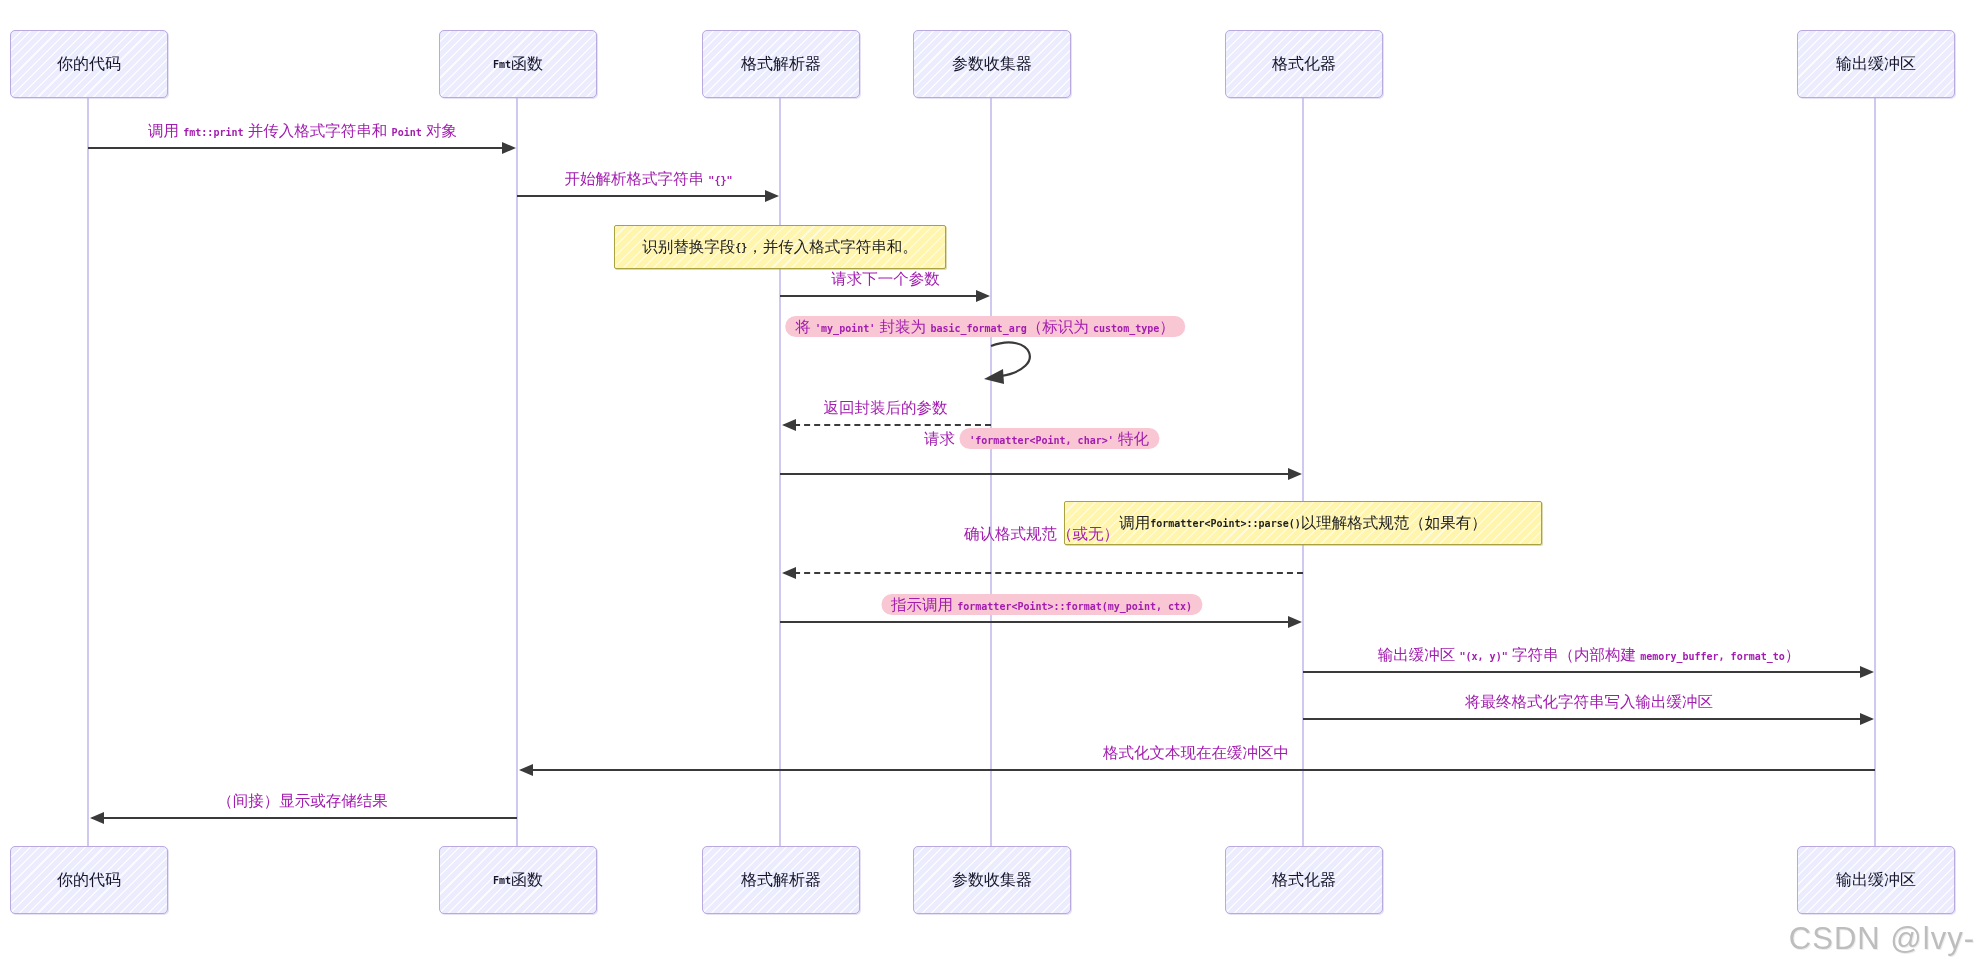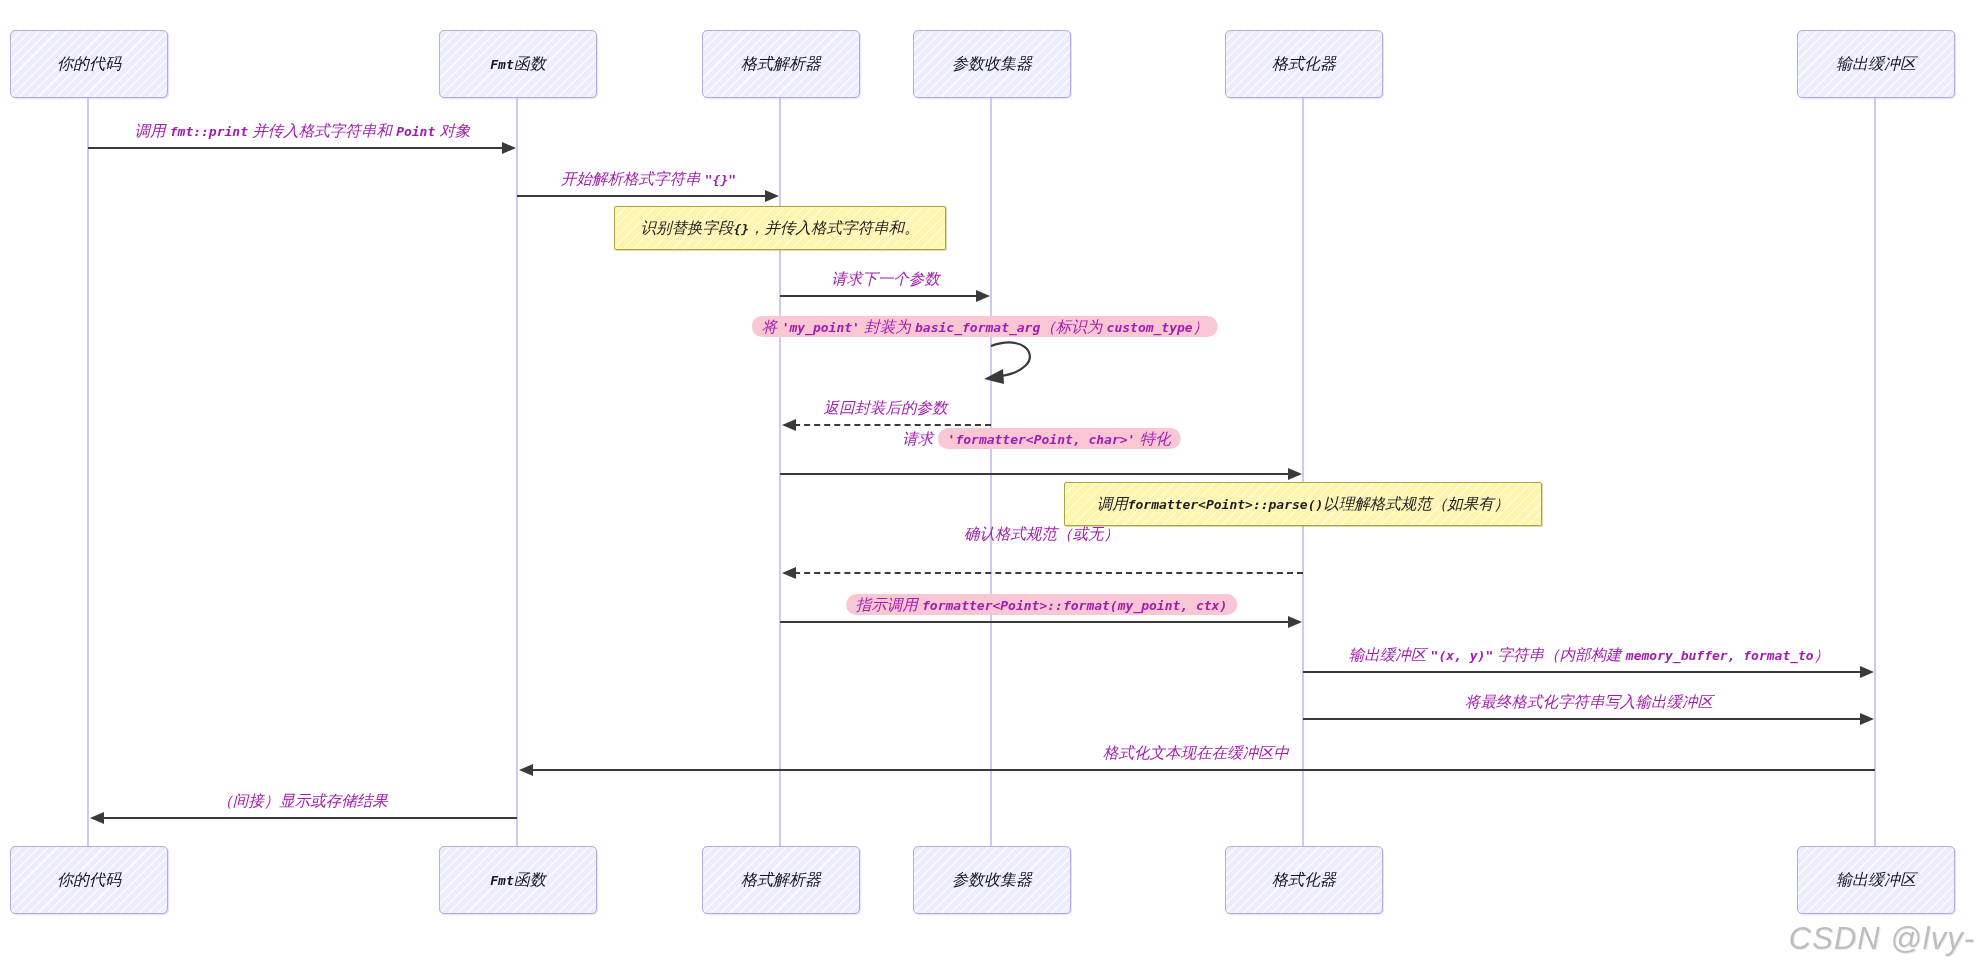--- a/index.html
+++ b/index.html
@@ -1,48 +1,49 @@
 <!DOCTYPE html>
 <html><head>
 <meta charset="utf-8">
 <style>
   html,body{margin:0;padding:0;background:#ffffff;}
   .canvas{
     position:relative;width:1983px;height:971px;background:#ffffff;
-    font-family:"Liberation Sans",sans-serif;overflow:hidden;font-style:italic;
+    font-family:"Liberation Sans",sans-serif;overflow:hidden;
   }
   .actor-box{
     position:absolute;width:156px;height:66px;
     background-color:#ECECFF;
     background-image:repeating-linear-gradient(135deg,rgba(255,255,255,0.75) 0px,rgba(255,255,255,0.75) 1.5px,rgba(255,255,255,0) 1.5px,rgba(255,255,255,0) 6.5px);
     border:1.4px solid #b8a9e0;border-radius:5px;
     display:flex;align-items:center;justify-content:center;
     font-size:16px;color:#15152a;white-space:nowrap;
     box-shadow:1px 1px 0 rgba(184,169,224,0.35);
   }
   .lifeline{position:absolute;width:2px;background:#cfc8ef;}
   .msg-line{position:absolute;height:0;border-top:2.2px solid #3a3a3a;}
   .msg-line.dashed{border-top-style:dashed;}
   .arrowhead{position:absolute;width:0;height:0;border-top:6px solid transparent;border-bottom:6px solid transparent;}
   .arrowhead.right{border-left:14px solid #3a3a3a;}
   .arrowhead.left{border-right:14px solid #3a3a3a;}
   .msg-label{
     position:absolute;transform:translateX(-50%);white-space:nowrap;
     font-size:15.5px;color:#a21caf;line-height:22px;
   }
-  .code{font-family:"DejaVu Sans Mono",monospace;font-weight:bold;font-size:13px;}
+  .code{font-family:"DejaVu Sans Mono",monospace;font-weight:bold;font-size:10px;}
   .pill{background:#f9c6d3;border-radius:12px;padding:2px 10px;}
   .note{
     position:absolute;transform:translateX(-50%);
     background-color:#fff5ad;
     background-image:repeating-linear-gradient(135deg,rgba(255,255,255,0.55) 0px,rgba(255,255,255,0.55) 1.5px,rgba(255,255,255,0) 1.5px,rgba(255,255,255,0) 7px);
     border:1.6px solid #a8a23f;border-radius:2px;
     display:flex;align-items:center;justify-content:center;
     font-size:15.5px;color:#1d1d1d;white-space:nowrap;padding:0 14px;
     box-shadow:1px 1px 0 rgba(168,162,63,0.4);
+    margin-top:19px;
   }
   .self-loop{position:absolute;}
   .watermark{
     position:absolute;right:8px;bottom:14px;
     font-size:31px;color:#bdbdbd;letter-spacing:1px;
     text-shadow:1px 1px 0 #ececec;
     font-family:"Liberation Sans",sans-serif;
   }
 </style>
 </head>

